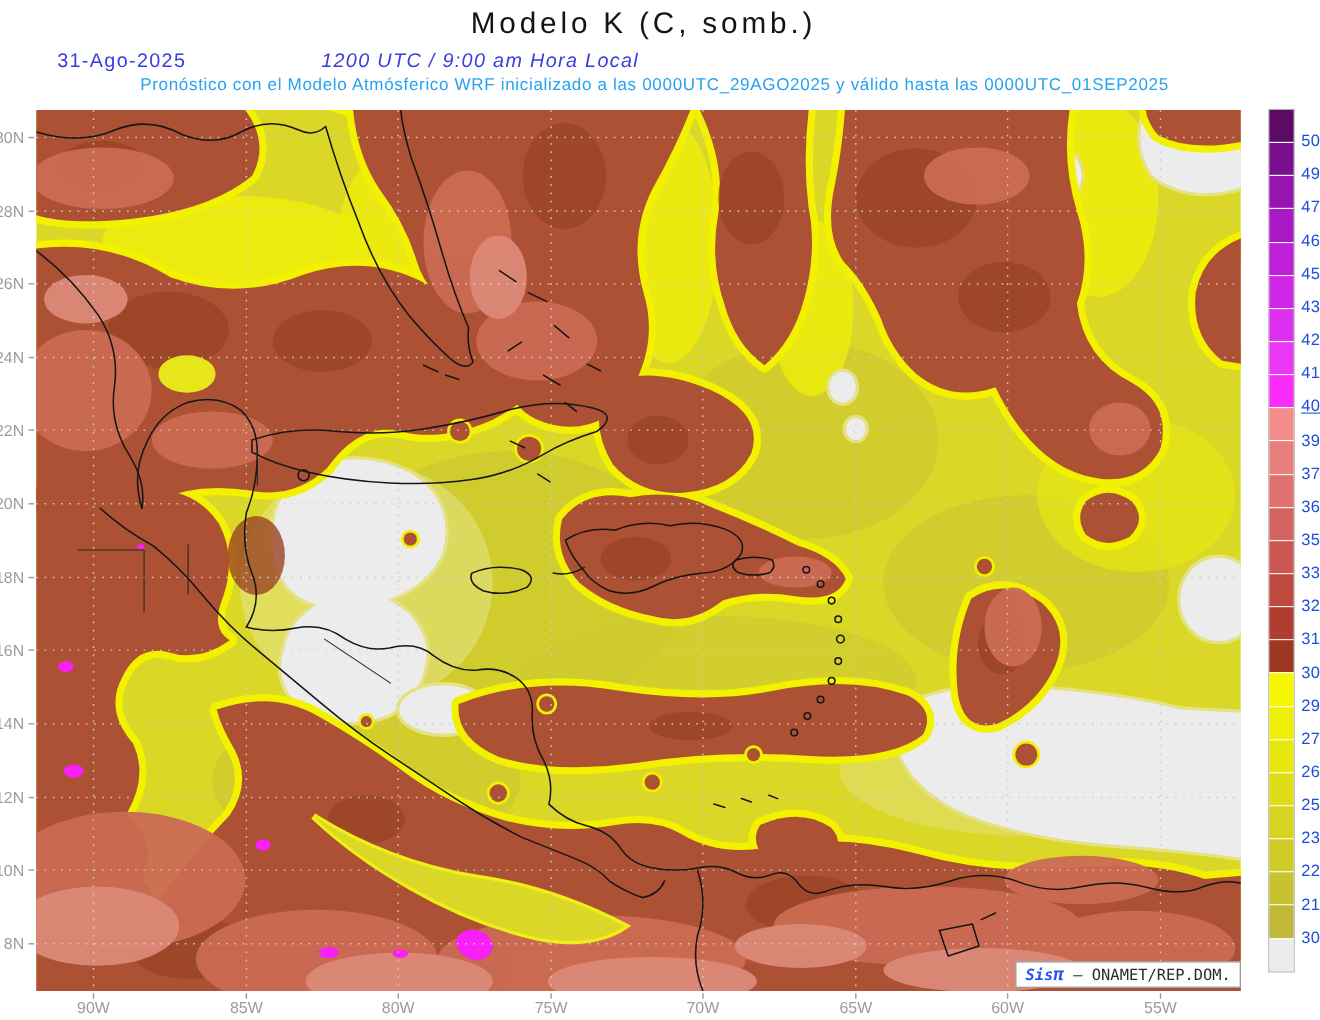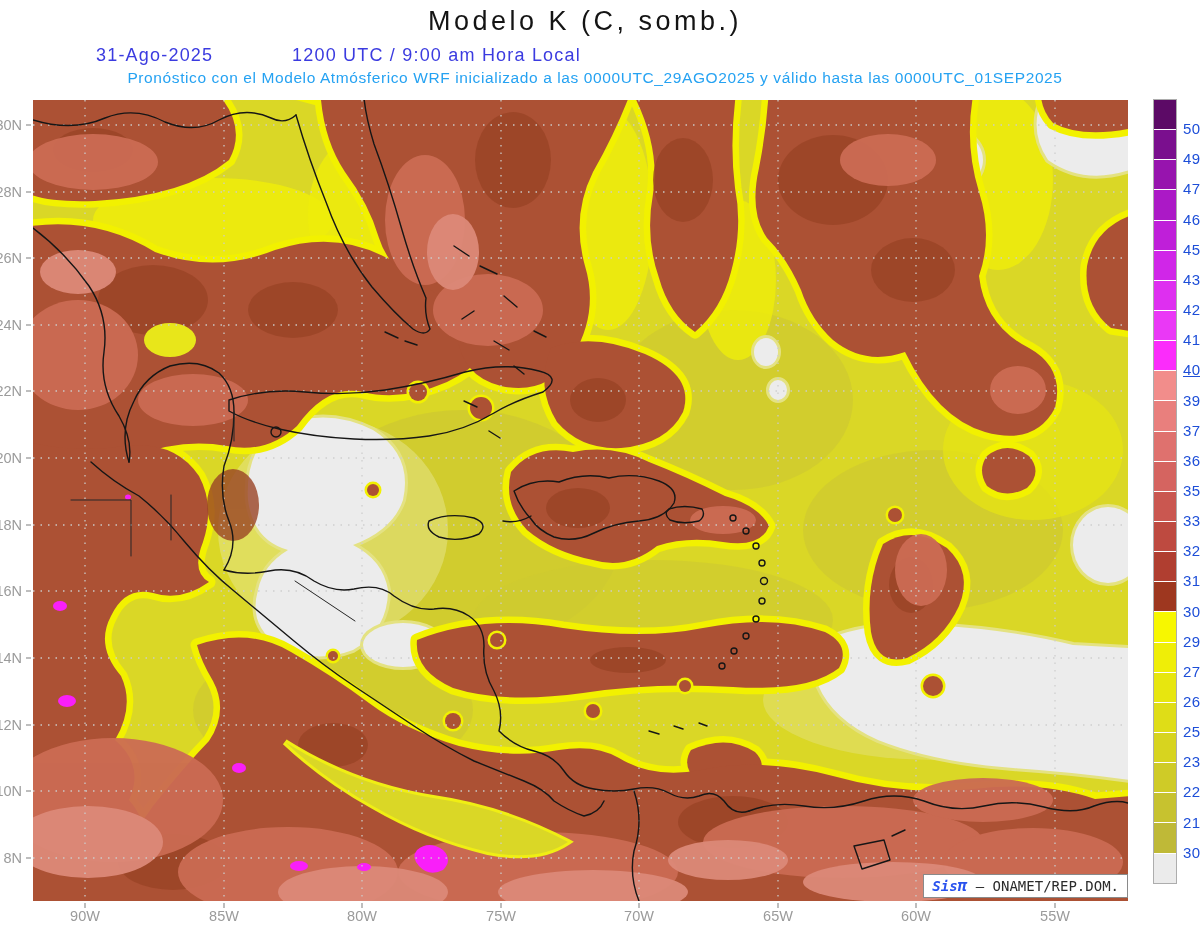--- a/index.html
+++ b/index.html
@@ -1,22 +1,22 @@
 <!DOCTYPE html>
 <html><head>
 <meta charset="utf-8">
 <style>
   html,body{margin:0;padding:0;background:#ffffff;}
   .page{position:relative;width:1200px;height:927px;background:#ffffff;overflow:hidden;
         font-family:"Liberation Sans",sans-serif;}
   .title{position:absolute;top:6px;left:0;width:1170px;text-align:center;
          font-size:27px;letter-spacing:3.5px;color:#141414;white-space:nowrap;}
   .dateline{position:absolute;top:45px;font-size:18px;letter-spacing:1.2px;white-space:nowrap;}
-  .date-left{left:52px;margin-left:44px;}
-  .date-utc{left:292px;}
+  .date-left{left:52px;}
+  .date-utc{left:292px;font-style:italic;}
   .forecast{position:absolute;top:69px;left:0;width:1190px;text-align:center;
             font-size:15.5px;letter-spacing:.6px;white-space:nowrap;}
   .map{position:absolute;left:33px;top:100px;width:1095px;height:801px;}
   .map svg{overflow:visible;display:block;}
   .grid{stroke:#cccccc;stroke-width:1.3;stroke-dasharray:1.5 6;fill:none;opacity:.95;}
   .tick{stroke:#9b9b9b;stroke-width:1.3;}
   .coast{stroke:#161616;stroke-width:1.4;fill:none;stroke-linecap:round;stroke-linejoin:round;}
   .border{stroke:#262626;stroke-width:1;fill:none;}
   .halo{stroke:#f2f100;stroke-width:13;fill:none;stroke-linejoin:round;stroke-linecap:round;}
   .red{fill:#ac5134;}

